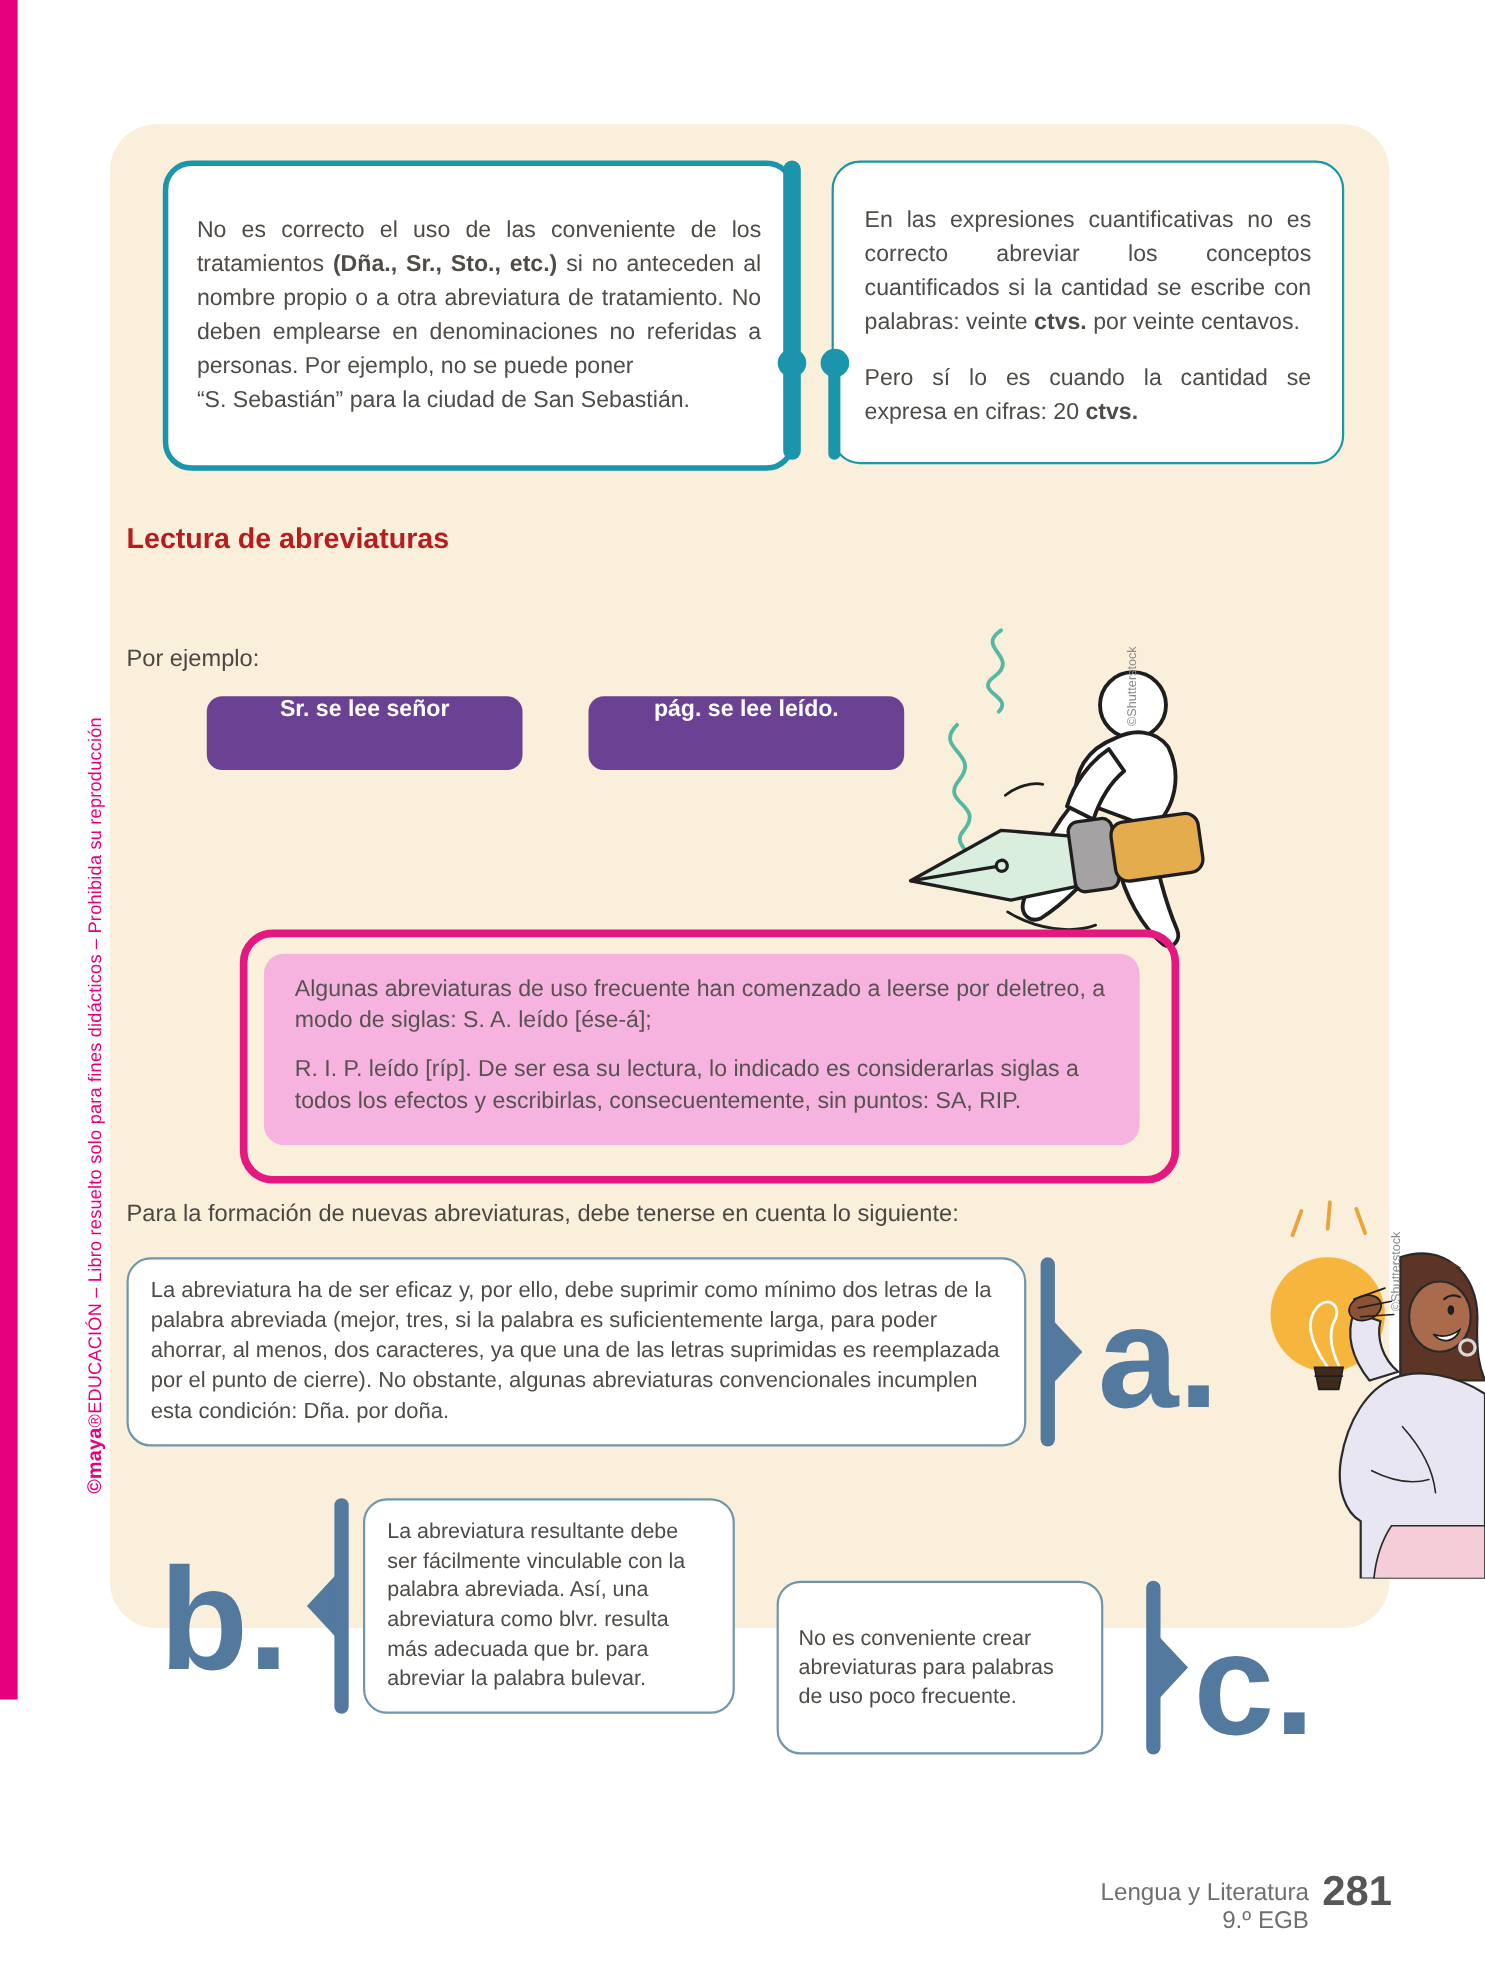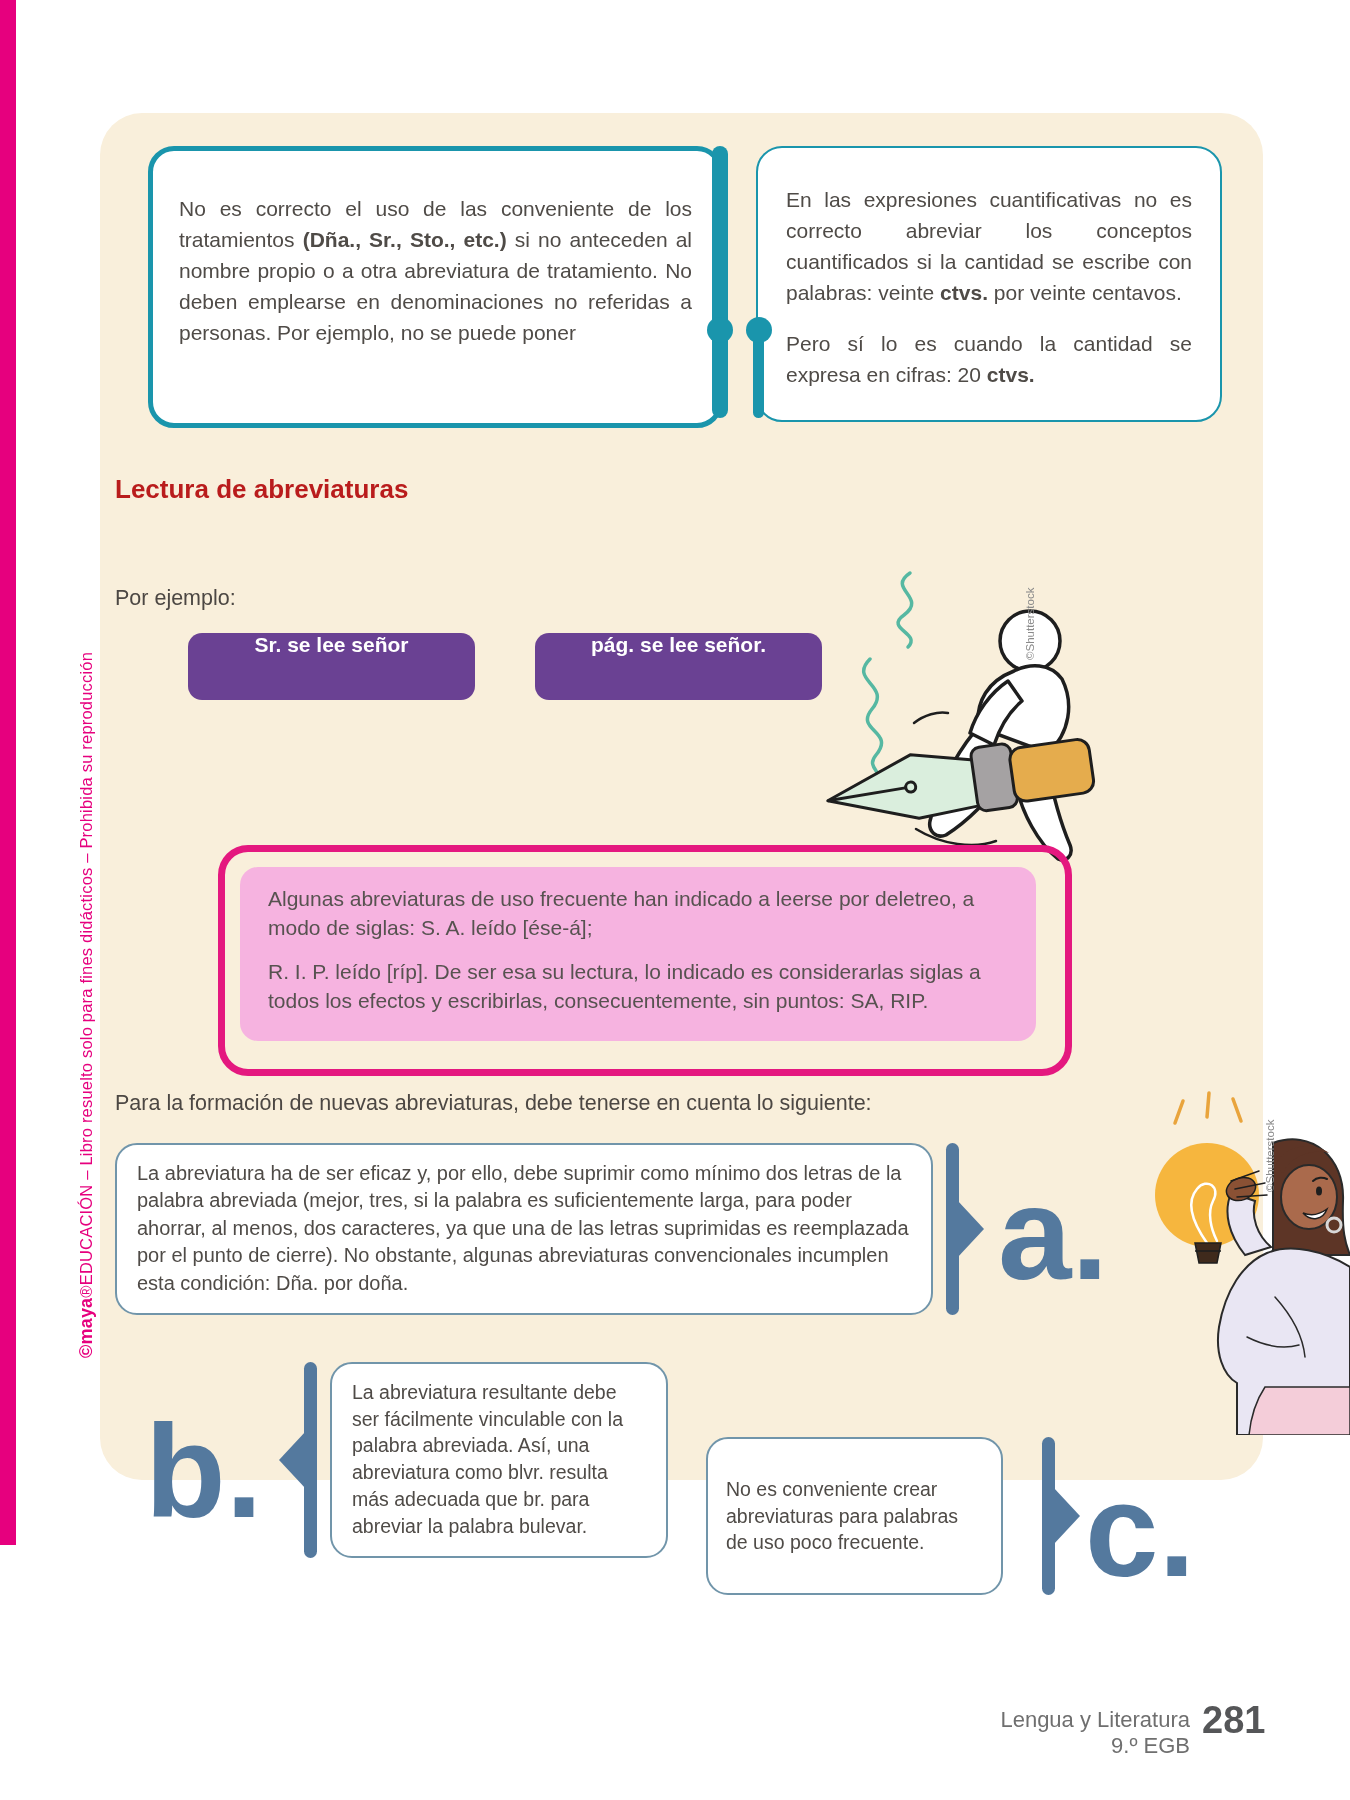--- a/index.html
+++ b/index.html
@@ -88,20 +88,21 @@
 <div class="page">
 
   <div class="abs edge-bar"></div>
   <div class="abs watermark"><span class="brand">©maya</span><span>®EDUCACIÓN</span><span> – Libro resuelto solo para fines didácticos – Prohibida su reproducción</span></div>
 
   <div class="abs panel"></div>
 
   <div class="abs callout callout-left">
     <div class="inner callout-text">
       <p class="jst"><span>No es correcto el uso de las conveniente de los tratamientos </span><strong>(Dña., Sr., Sto., etc.)</strong><span> si no anteceden al nombre propio o a otra abreviatura de tratamiento. No deben emplearse en denominaciones no referidas a personas. Por ejemplo, no se puede poner</span></p>
+      <p style="margin:0;"><span>“S. Sebastián” para la ciudad de San Sebastián.</span></p>
     </div>
   </div>
   <div class="abs callout-left-bar"></div>
   <div class="abs dot dot-left"></div>
 
   <div class="abs callout callout-right">
     <div class="inner callout-text">
       <p class="jst" style="margin-bottom:20px;"><span>En las expresiones cuantificativas no es correcto abreviar los conceptos cuantificados si la cantidad se escribe con palabras: veinte </span><strong>ctvs.</strong><span> por veinte centavos.</span></p>
       <p class="jst"><span>Pero sí lo es cuando la cantidad se expresa en cifras: 20 </span><strong>ctvs.</strong></p>
     </div>
@@ -109,21 +110,21 @@
   <div class="abs callout-right-bar"></div>
   <div class="abs dot dot-right"></div>
 
   <div class="abs heading">Lectura de abreviaturas</div>
   <div class="abs example-label">Por ejemplo:</div>
 
   <div class="abs chip chip-left">
       <span>Sr. se lee señor</span>
     </div>
   <div class="abs chip chip-right">
-      <span>pág. se lee señor.</span>
+      <span>pág. se lee leído.</span>
     </div>
 
   <svg class="abs" style="left:818px;top:563px;" width="285" height="305" viewBox="0 0 285 305">
     <path d="M92,10 C68,26 110,34 86,52 C66,66 104,70 90,84" stroke="#56b8a2" stroke-width="3.5" fill="none" stroke-linecap="round"></path>
     <path d="M52,96 C30,118 74,122 54,146 C36,168 78,168 58,192 C46,206 70,210 58,222" stroke="#56b8a2" stroke-width="3.5" fill="none" stroke-linecap="round"></path>
     <g fill="#ffffff" stroke="#1e1e1e" stroke-width="3.5" stroke-linejoin="round">
       <path d="M164,160 C140,186 120,224 112,258 C110,268 118,276 128,272 C150,258 172,236 186,214 Z"></path>
       <path d="M226,186 C232,220 240,254 252,282 C256,292 248,300 240,296 C220,280 204,250 198,222 Z"></path>
       <circle cx="212" cy="78" r="30"></circle>
       <path d="M196,108 C170,118 158,138 160,164 L230,190 C252,170 256,140 244,116 C232,100 212,100 196,108 Z"></path>
@@ -136,21 +137,21 @@
       <rect x="156" y="186" width="40" height="64" rx="9" fill="#a5a2a3"></rect>
       <rect x="194" y="192" width="80" height="54" rx="12" fill="#e5ac4d"></rect>
     </g>
     <path d="M96,160 C106,152 120,148 130,150" stroke="#1e1e1e" stroke-width="2.5" fill="none" stroke-linecap="round"></path>
     <path d="M98,266 C124,282 156,286 178,278" stroke="#1e1e1e" stroke-width="2.5" fill="none" stroke-linecap="round"></path>
   </svg>
   <div class="abs credit credit-1">©Shutterstock</div>
 
   <div class="abs pink-outer"></div>
   <div class="abs pink-inner">
-    <p>Algunas abreviaturas de uso frecuente han indicado a leerse por deletreo, a modo de siglas: S. A. leído [ése-á];</p>
+    <p>Algunas abreviaturas de uso frecuente han comenzado a leerse por deletreo, a modo de siglas: S. A. leído [ése-á];</p>
     <p>R. I. P. leído [ríp]. De ser esa su lectura, lo indicado es considerarlas siglas a todos los efectos y escribirlas, consecuentemente, sin puntos: SA, RIP.</p>
   </div>
 
   <div class="abs formation-intro">Para la formación de nuevas abreviaturas, debe tenerse en cuenta lo siguiente:</div>
 
   <div class="abs item-box box-a"><span>La abreviatura ha de ser eficaz y, por ello, debe suprimir como mínimo dos letras de la palabra abreviada (mejor, tres, si la palabra es suficientemente larga, para poder ahorrar, al menos, dos caracteres, ya que una de las letras suprimidas es reemplazada por el punto de cierre). No obstante, algunas abreviaturas convencionales incumplen esta condición: Dña. por doña.</span></div>
   <div class="abs bracket-bar bar-a"></div>
   <div class="abs tri tri-right tri-a"></div>
   <div class="abs big-letter letter-a">a.</div>
 

